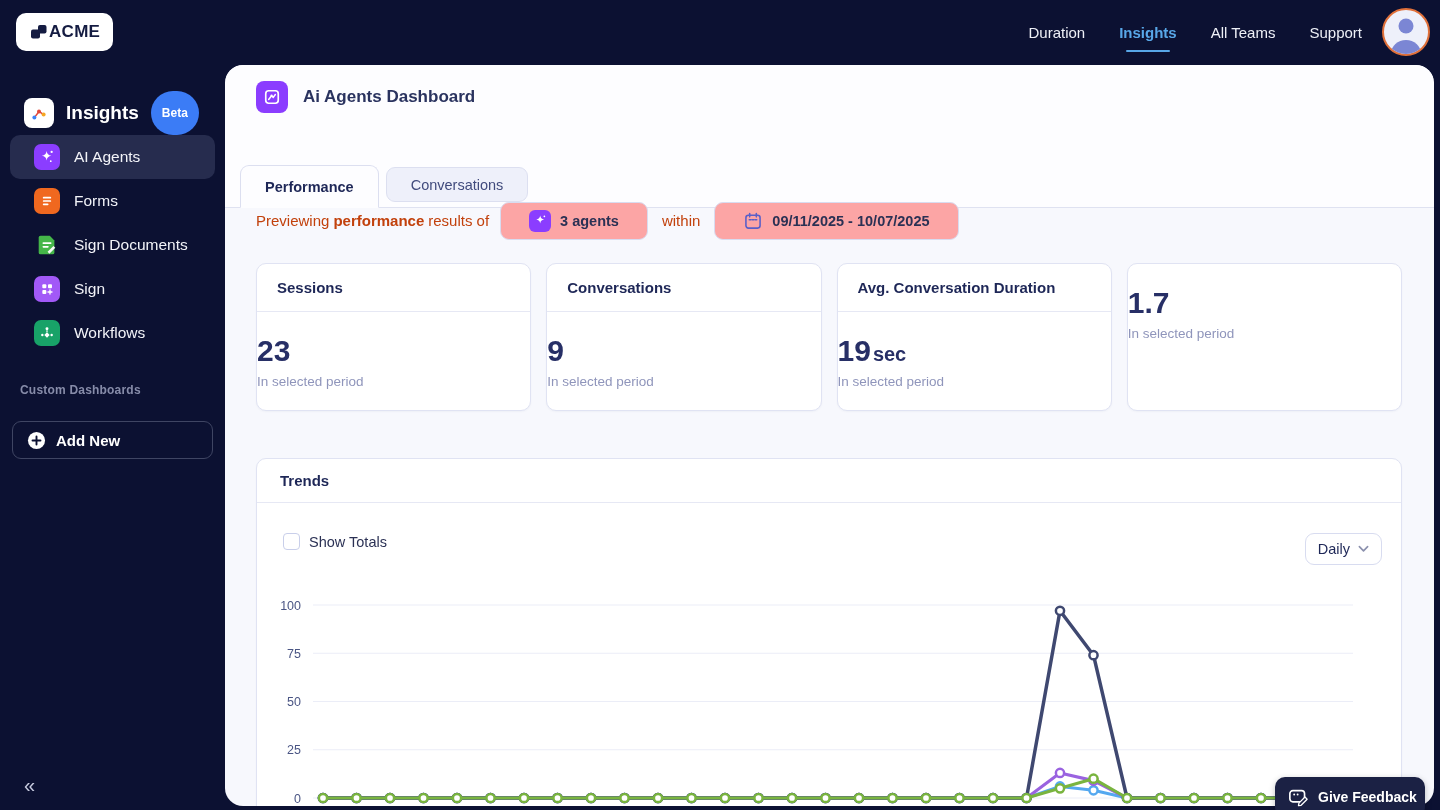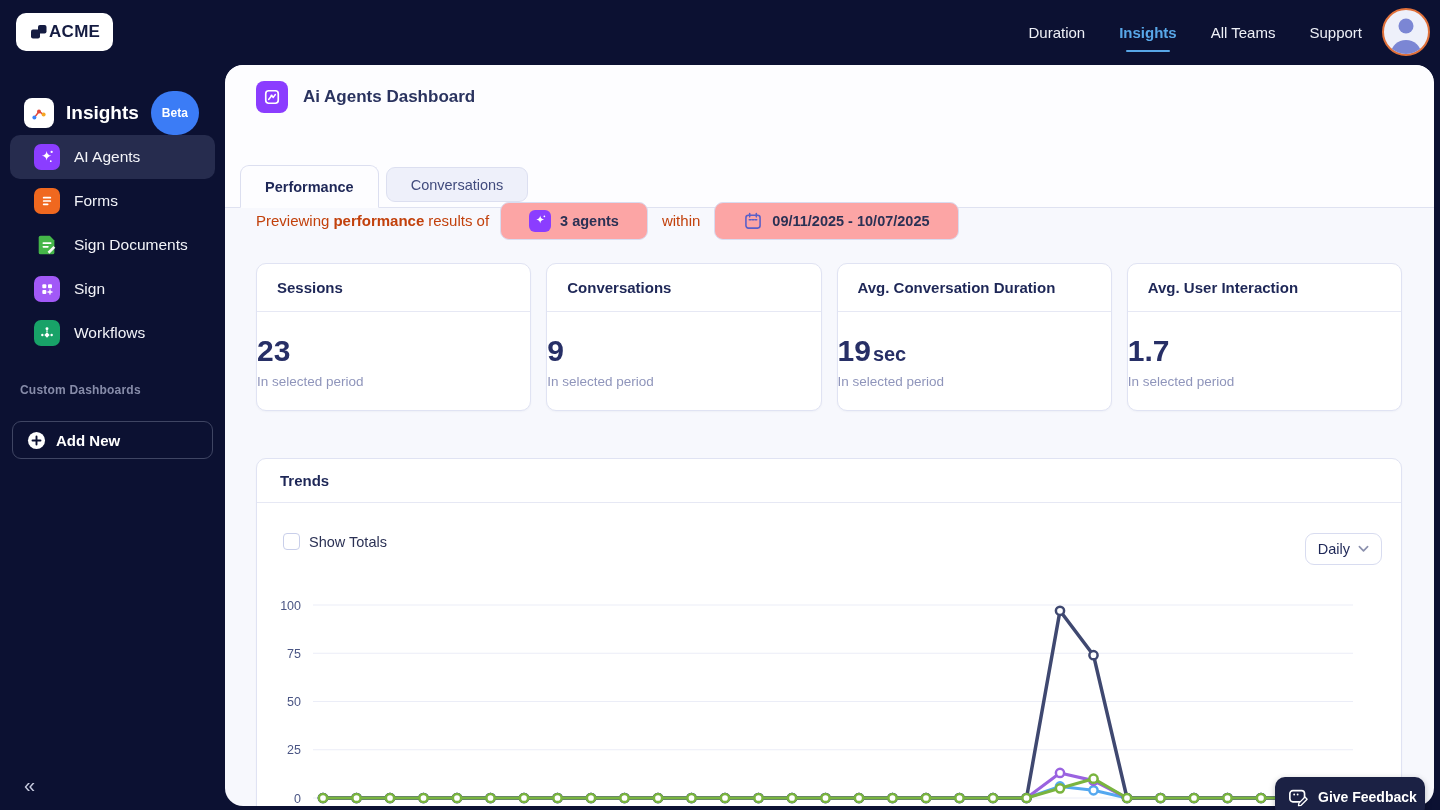--- a/index.html
+++ b/index.html
@@ -326,21 +326,20 @@
         <div class="stat-head">Avg. Conversation Duration</div>
         <div class="stat-body">
           <div class="stat-value">
               <span>19</span>
               <span class="stat-unit">sec</span>
             </div>
           <div class="stat-sub">In selected period</div>
         </div>
       </div>
       <div class="stat-card">
-        <div class="stat-head">Avg. User Interaction</div>
         <div class="stat-body">
           <div class="stat-value">
               <span>1.7</span>
               <span class="stat-unit"></span>
             </div>
           <div class="stat-sub">In selected period</div>
         </div>
       </div>
     </div>
 

